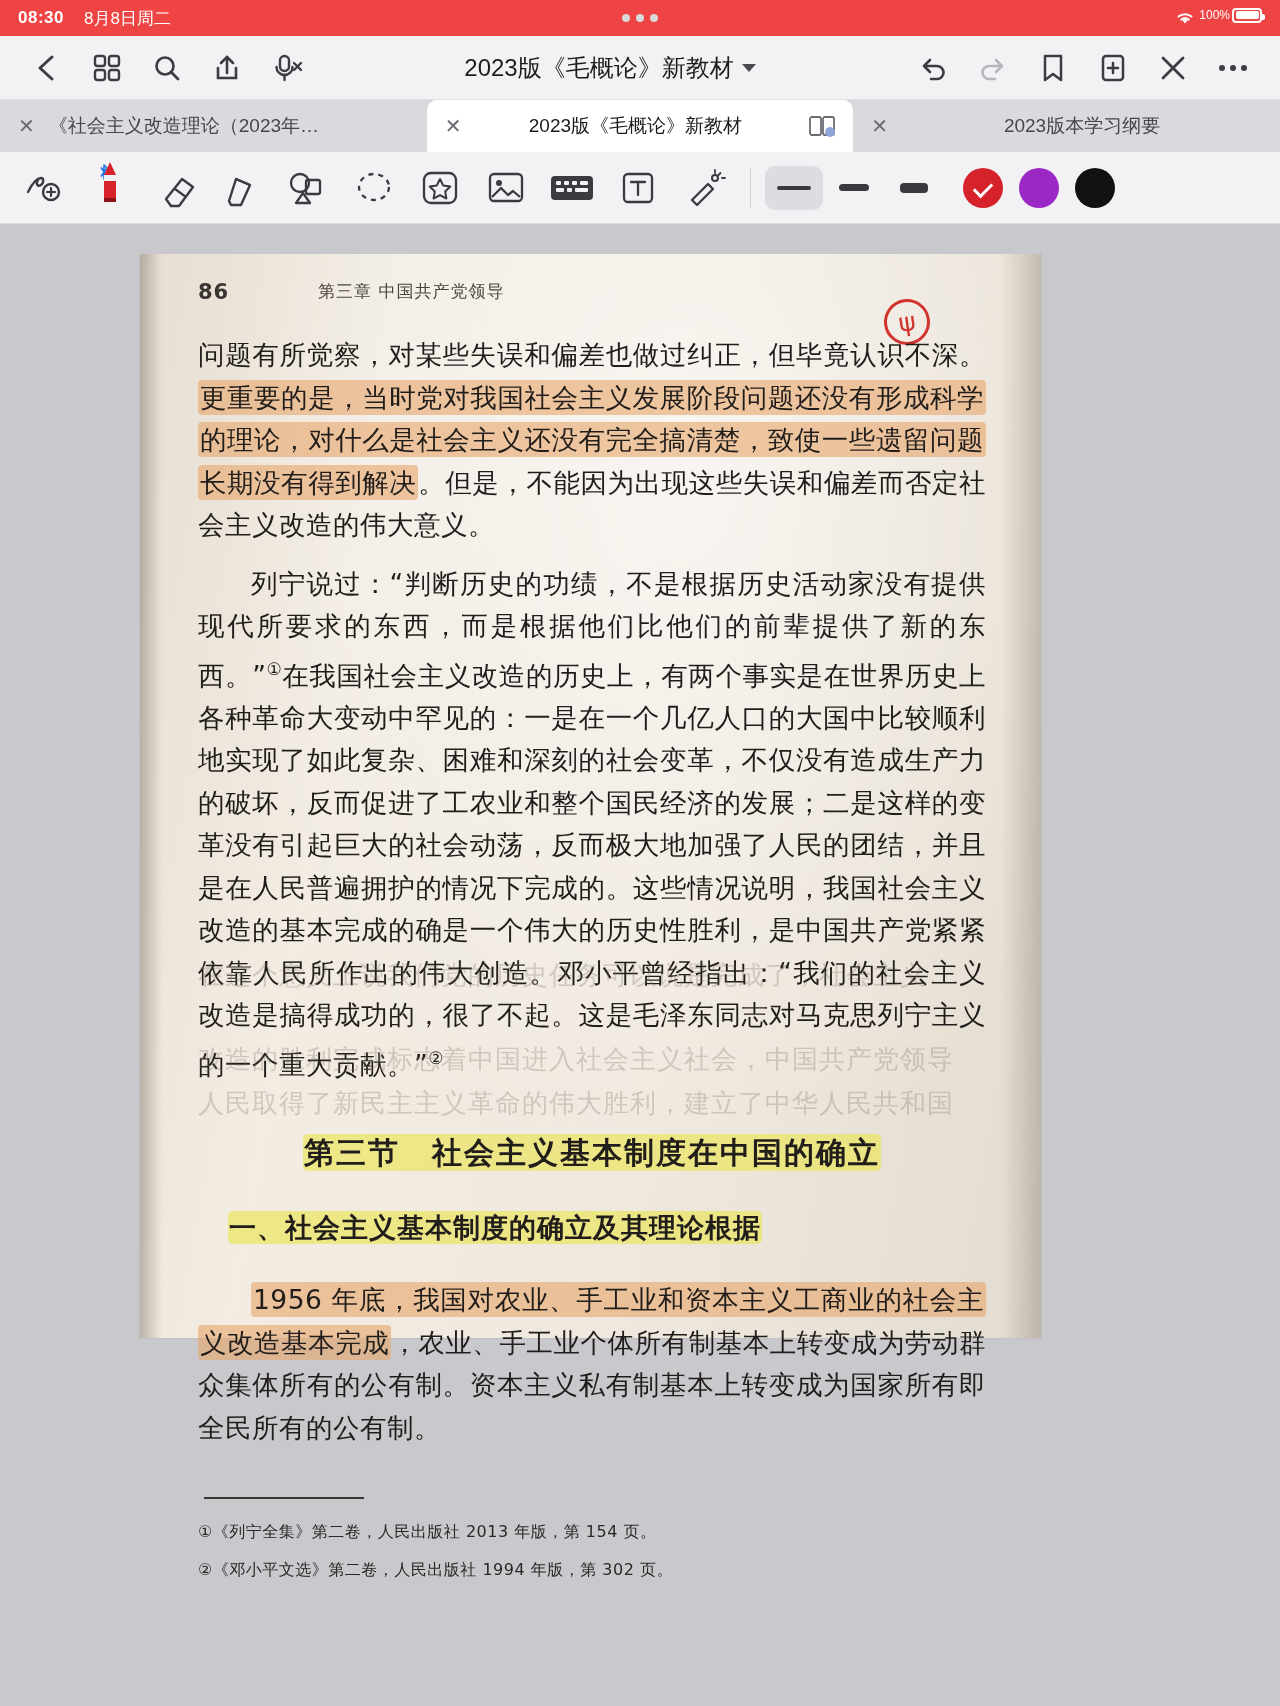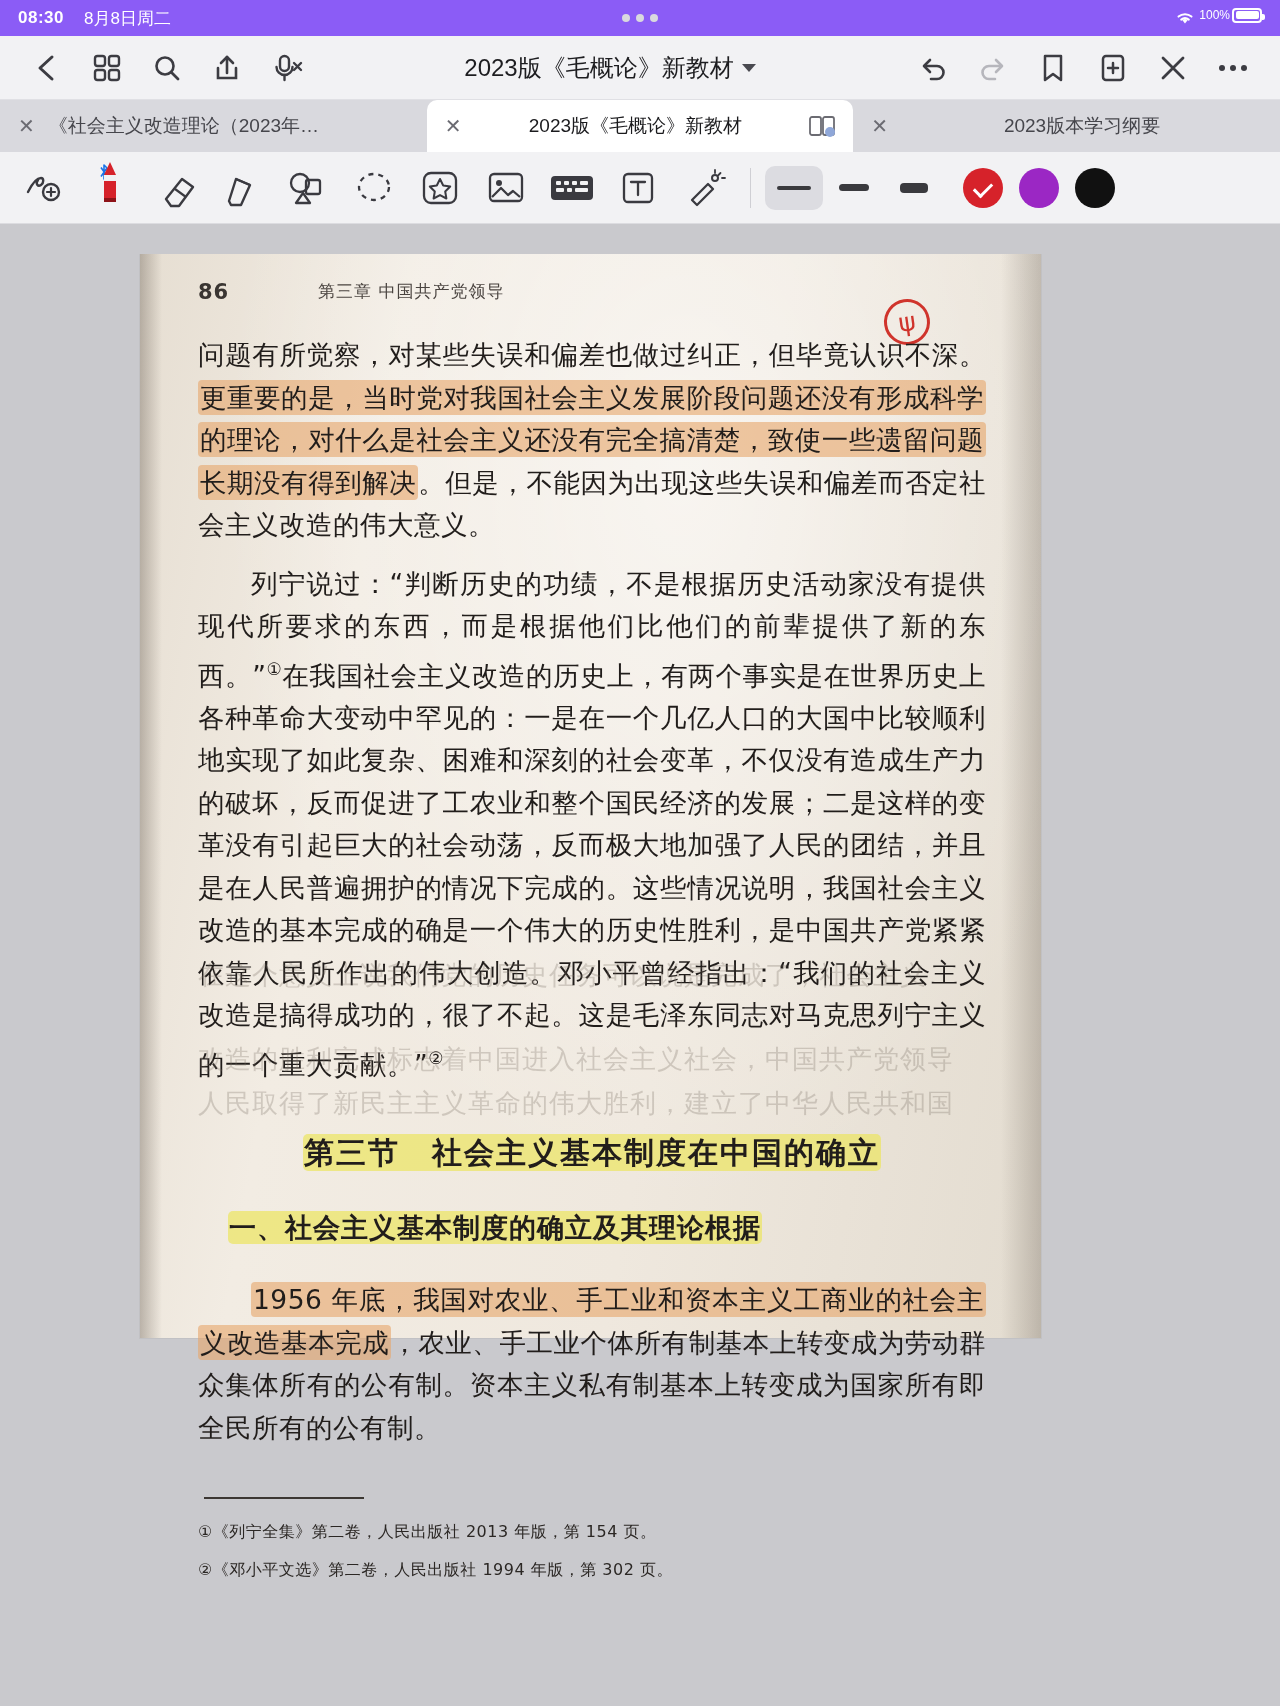--- a/index.html
+++ b/index.html
@@ -8,21 +8,21 @@
     width: 1280px; height: 1706px;
     font-family: "Liberation Sans", sans-serif;
     background: #c9c9cd;
     overflow: hidden;
   }
   #app { position: relative; width: 1280px; height: 1706px; overflow: hidden; }
 
   
   .statusbar {
     height: 36px;
-    background: #8b5cf6;
+    background: #ef4444;
     color: #ffffff;
     display: flex; align-items: center;
     padding: 0 18px;
     font-size: 17px;
     position: relative;
   }
   .statusbar .left { display: flex; align-items: center; gap: 20px; }
   .statusbar .time { font-weight: 600; letter-spacing: .5px; }
   .statusbar .date { font-weight: 400; }
   .statusbar .center-dots {

